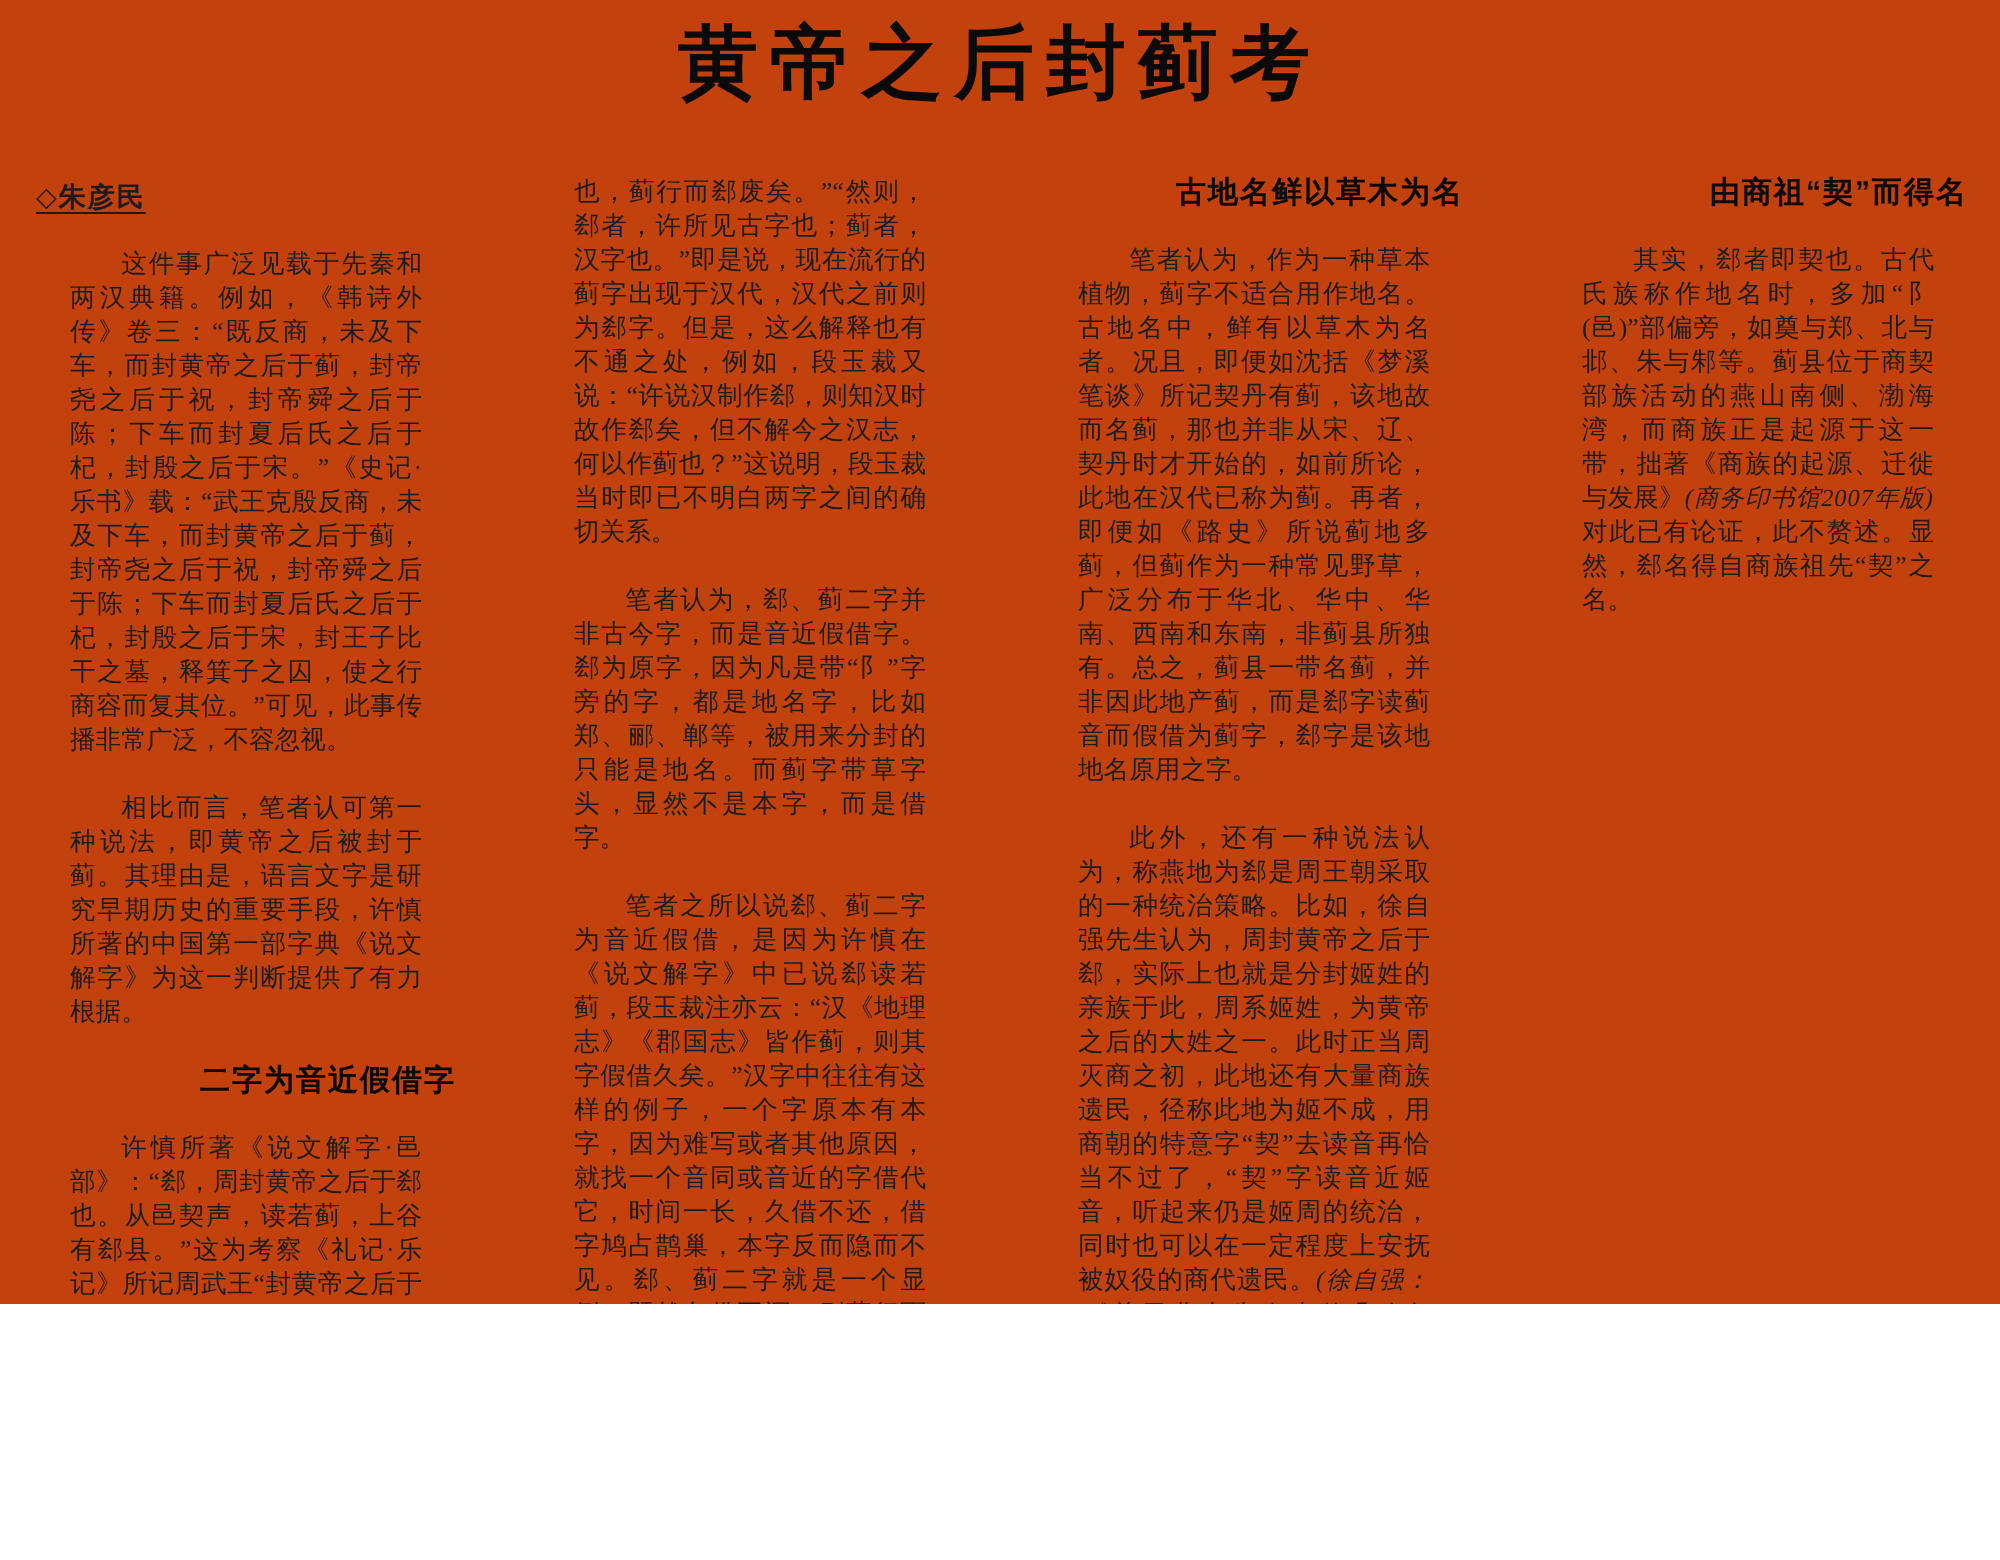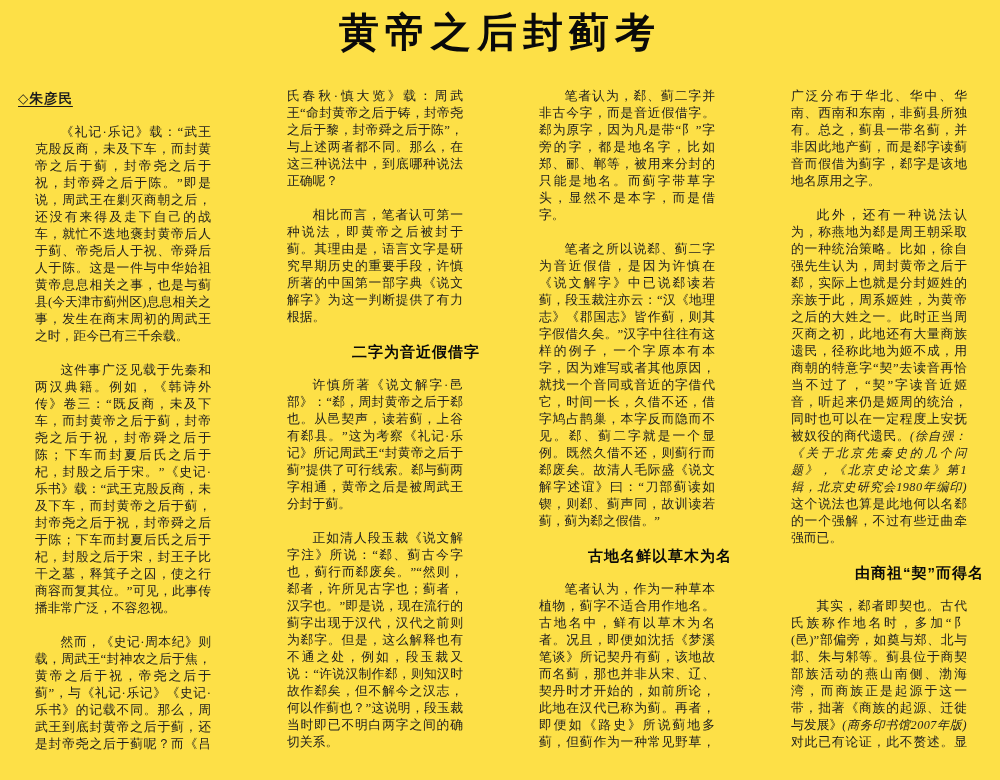--- a/index.html
+++ b/index.html
@@ -1,19 +1,19 @@
 <!DOCTYPE html>
 <html><head>
 <meta charset="utf-8">
 <style>
   html,body{margin:0;padding:0;background:#ffffff;}
   .page{
     position:relative;
-    width:1000px;height:780px;
-    background:#fde047;
+    width:1000px;height:652px;
+    background:#c2410c;
     overflow:hidden;
     font-family:"Liberation Serif","DejaVu Serif",serif;
     color:#1c1c1e;
   }
   .masthead{
     padding-top:10px;
     text-align:center;
   }
   .title{
     font-family:"Liberation Sans","DejaVu Sans",sans-serif;
@@ -66,23 +66,21 @@
 </style>
 </head>
 <body>
 
 <div class="page">
   <div class="masthead">
     <div class="title">黄帝之后封蓟考</div>
   </div>
   <div class="cols" id="cols">
       <div class="byline">◇朱彦民</div>
-      <p class="para"><span>《礼记·乐记》载：“武王克殷反商，未及下车，而封黄帝之后于蓟，封帝尧之后于祝，封帝舜之后于陈。”即是说，周武王在剿灭商朝之后，还没有来得及走下自己的战车，就忙不迭地褒封黄帝后人于蓟、帝尧后人于祝、帝舜后人于陈。这是一件与中华始祖黄帝息息相关之事，也是与蓟县(今天津市蓟州区)息息相关之事，发生在商末周初的周武王之时，距今已有三千余载。</span></p>
       <p class="para"><span>这件事广泛见载于先秦和两汉典籍。例如，《韩诗外传》卷三：“既反商，未及下车，而封黄帝之后于蓟，封帝尧之后于祝，封帝舜之后于陈；下车而封夏后氏之后于杞，封殷之后于宋。”《史记·乐书》载：“武王克殷反商，未及下车，而封黄帝之后于蓟，封帝尧之后于祝，封帝舜之后于陈；下车而封夏后氏之后于杞，封殷之后于宋，封王子比干之墓，释箕子之囚，使之行商容而复其位。”可见，此事传播非常广泛，不容忽视。</span></p>
-      <p class="para"><span>然而，《史记·周本纪》则载，周武王“封神农之后于焦，黄帝之后于祝，帝尧之后于蓟”，与《礼记·乐记》《史记·乐书》的记载不同。那么，周武王到底封黄帝之后于蓟，还是封帝尧之后于蓟呢？而《吕氏春秋·慎大览》载：周武王“命封黄帝之后于铸，封帝尧之后于黎，封帝舜之后于陈”，与上述两者都不同。那么，在这三种说法中，到底哪种说法正确呢？</span></p>
       <p class="para"><span>相比而言，笔者认可第一种说法，即黄帝之后被封于蓟。其理由是，语言文字是研究早期历史的重要手段，许慎所著的中国第一部字典《说文解字》为这一判断提供了有力根据。</span></p>
       <h2 class="sec">二字为音近假借字</h2>
       <p class="para"><span>许慎所著《说文解字·邑部》：“郄，周封黄帝之后于郄也。从邑契声，读若蓟，上谷有郄县。”这为考察《礼记·乐记》所记周武王“封黄帝之后于蓟”提供了可行线索。郄与蓟两字相通，黄帝之后是被周武王分封于蓟。</span></p>
       <p class="para"><span>正如清人段玉裁《说文解字注》所说：“郄、蓟古今字也，蓟行而郄废矣。”“然则，郄者，许所见古字也；蓟者，汉字也。”即是说，现在流行的蓟字出现于汉代，汉代之前则为郄字。但是，这么解释也有不通之处，例如，段玉裁又说：“许说汉制作郄，则知汉时故作郄矣，但不解今之汉志，何以作蓟也？”这说明，段玉裁当时即已不明白两字之间的确切关系。</span></p>
       <p class="para"><span>笔者认为，郄、蓟二字并非古今字，而是音近假借字。郄为原字，因为凡是带“阝”字旁的字，都是地名字，比如郑、郦、郸等，被用来分封的只能是地名。而蓟字带草字头，显然不是本字，而是借字。</span></p>
       <p class="para"><span>笔者之所以说郄、蓟二字为音近假借，是因为许慎在《说文解字》中已说郄读若蓟，段玉裁注亦云：“汉《地理志》《郡国志》皆作蓟，则其字假借久矣。”汉字中往往有这样的例子，一个字原本有本字，因为难写或者其他原因，就找一个音同或音近的字借代它，时间一长，久借不还，借字鸠占鹊巢，本字反而隐而不见。郄、蓟二字就是一个显例。既然久借不还，则蓟行而郄废矣。故清人毛际盛《说文解字述谊》曰：“刀部蓟读如锲，则郄、蓟声同，故训读若蓟，蓟为郄之假借。”</span></p>
       <h2 class="sec">古地名鲜以草木为名</h2>
       <p class="para"><span>笔者认为，作为一种草本植物，蓟字不适合用作地名。古地名中，鲜有以草木为名者。况且，即便如沈括《梦溪笔谈》所记契丹有蓟，该地故而名蓟，那也并非从宋、辽、契丹时才开始的，如前所论，此地在汉代已称为蓟。再者，即便如《路史》所说蓟地多蓟，但蓟作为一种常见野草，广泛分布于华北、华中、华南、西南和东南，非蓟县所独有。总之，蓟县一带名蓟，并非因此地产蓟，而是郄字读蓟音而假借为蓟字，郄字是该地地名原用之字。</span></p>
       <p class="para"><span>此外，还有一种说法认为，称燕地为郄是周王朝采取的一种统治策略。比如，徐自强先生认为，周封黄帝之后于郄，实际上也就是分封姬姓的亲族于此，周系姬姓，为黄帝之后的大姓之一。此时正当周灭商之初，此地还有大量商族遗民，径称此地为姬不成，用商朝的特意字“契”去读音再恰当不过了，“契”字读音近姬音，听起来仍是姬周的统治，同时也可以在一定程度上安抚被奴役的商代遗民。</span><span class="kai">(徐自强：《关于北京先秦史的几个问题》，《北京史论文集》第1辑，北京史研究会1980年编印)</span><span>这个说法也算是此地何以名郄的一个强解，不过有些迂曲牵强而已。</span></p>
       <h2 class="sec">由商祖“契”而得名</h2>

